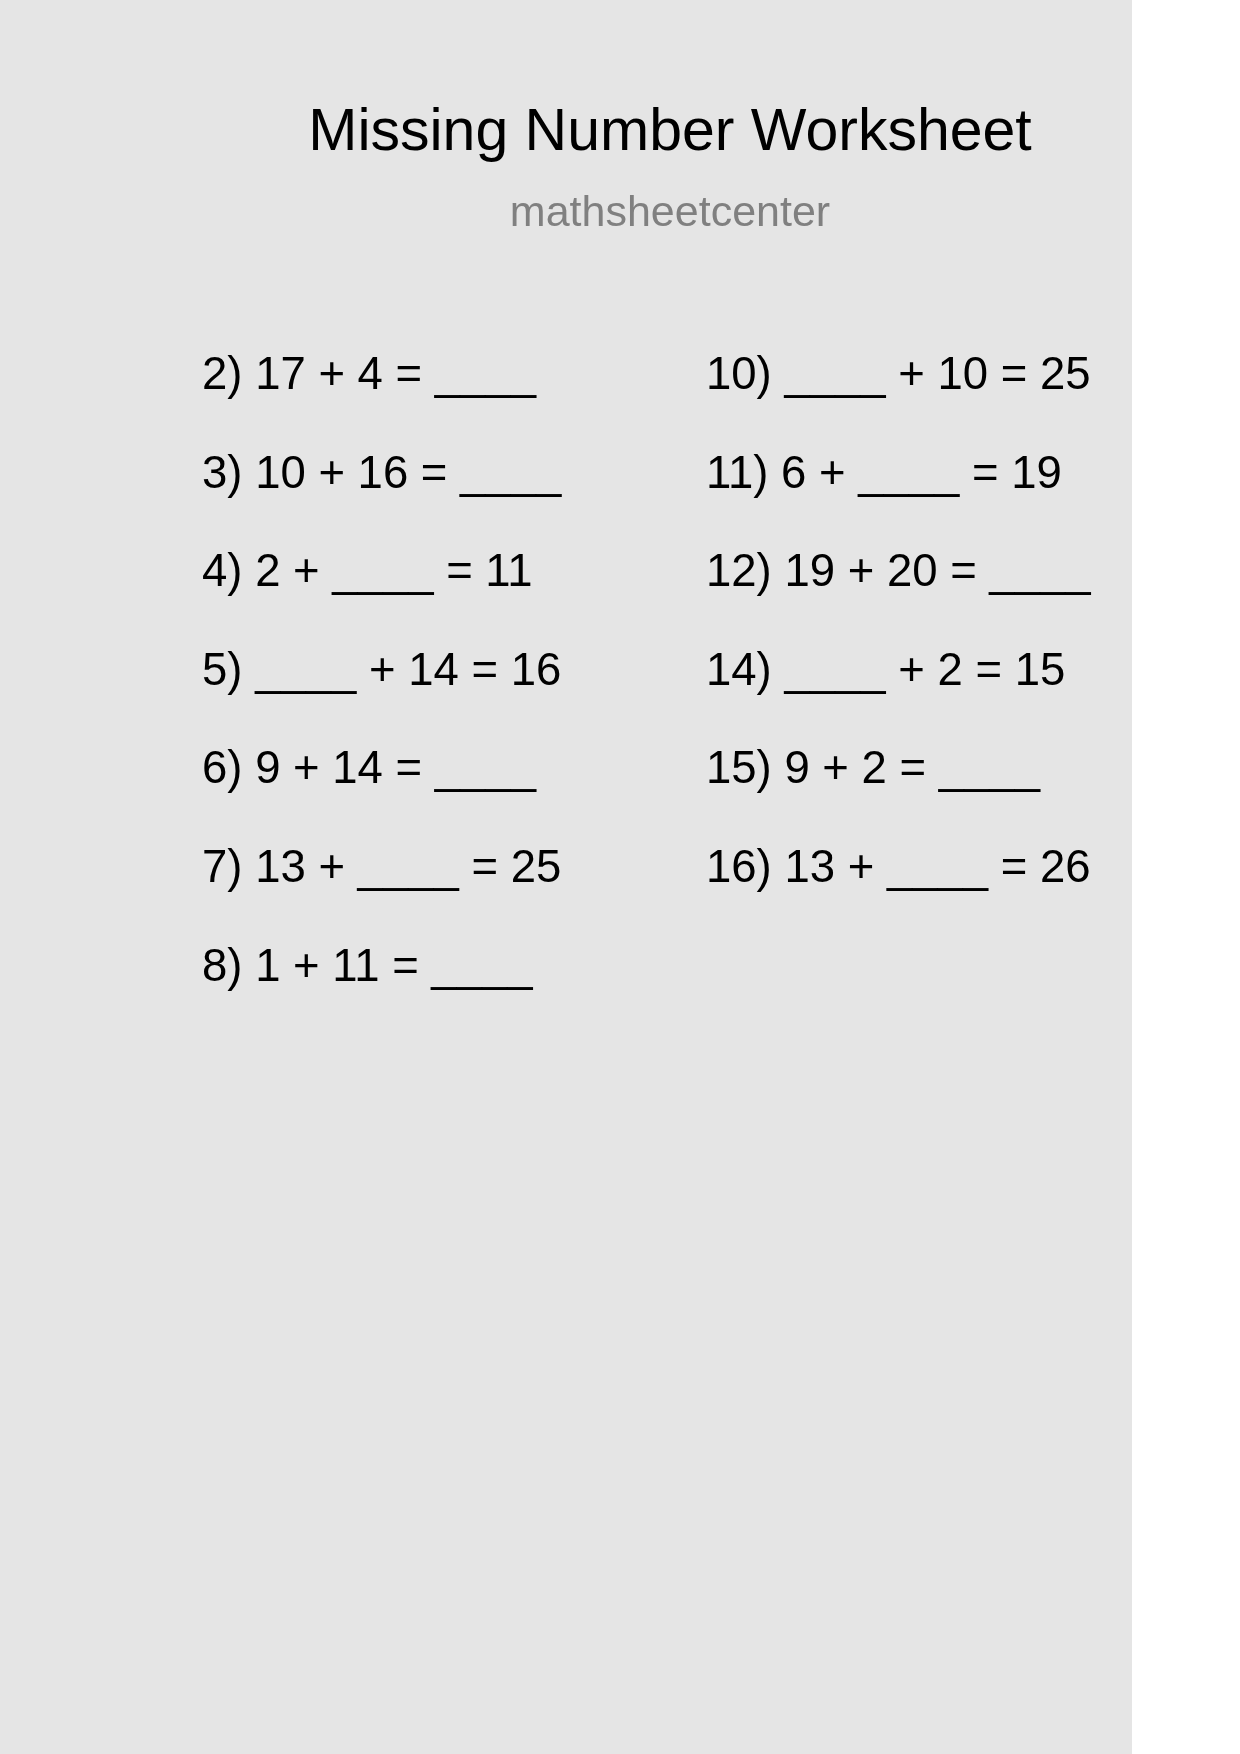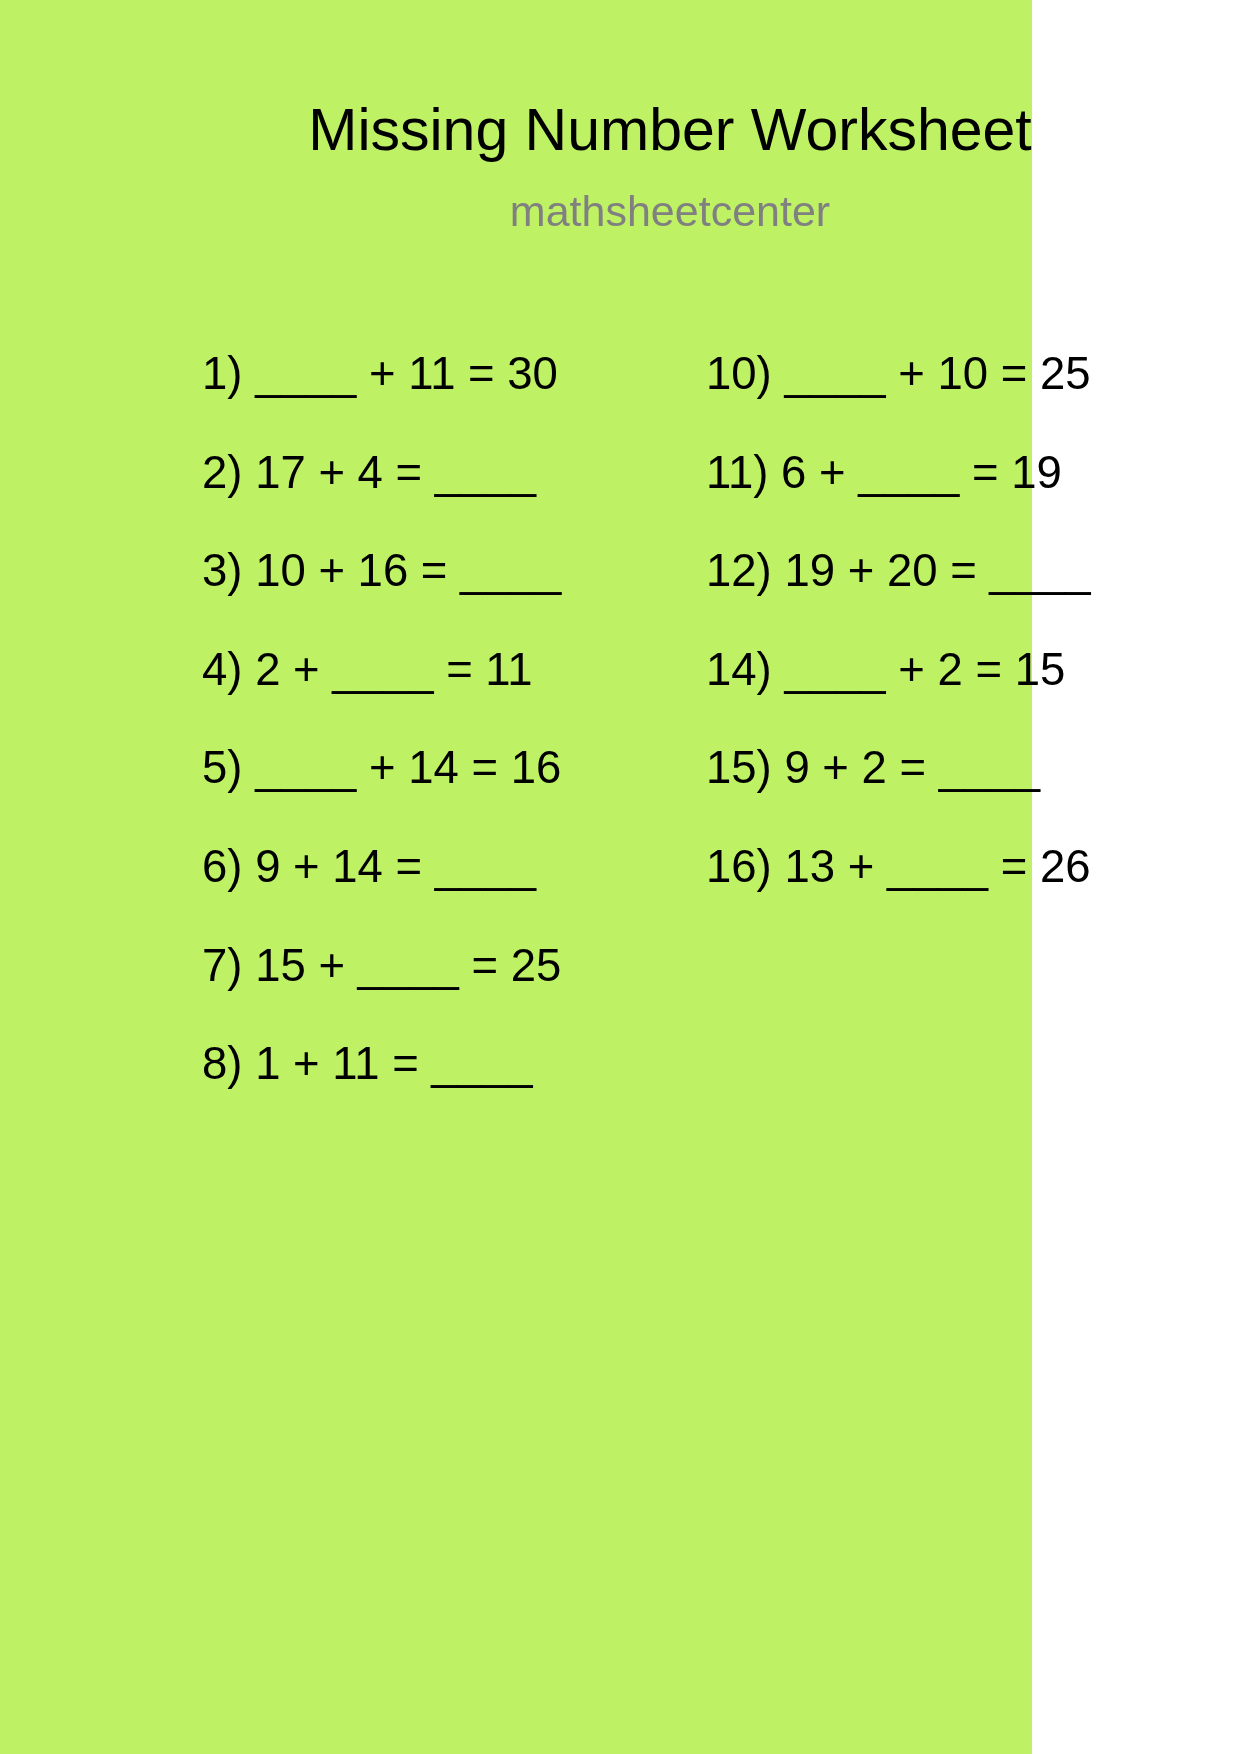--- a/index.html
+++ b/index.html
@@ -1,17 +1,17 @@
 <!DOCTYPE html>
 <html><head>
   <meta charset="utf-8">
   <style>
     html, body { margin: 0; padding: 0; background: #ffffff; }
     body { width: 1240px; height: 1754px; position: relative; overflow: hidden; }
-    .page { position: absolute; left: 0; top: 0; width: 1032px; height: 1754px; background: #bef264; }
+    .page { position: absolute; left: 0; top: 0; width: 1132px; height: 1754px; background: #e5e5e5; }
     .title {
       position: absolute; left: 0; width: 1340px; top: 95px;
       text-align: center;
       font-family: "Liberation Sans", sans-serif;
       font-size: 59px; line-height: 70px; color: #000000;
       margin: 0; font-weight: normal;
     }
     .subtitle {
       position: absolute; left: 0; width: 1340px; top: 183px;
       text-align: center;
@@ -29,27 +29,26 @@
     }
   </style>
 </head>
 <body>
 
 <div class="page">
   <h1 class="title">Missing Number Worksheet</h1>
   <div class="subtitle">mathsheetcenter</div>
 
   <div class="column col-left">
-    <div class="problem"><span>1)</span> <span>____ + 11 = 30</span></div>
     <div class="problem"><span>2)</span> <span>17 + 4 = ____</span></div>
     <div class="problem"><span>3)</span> <span>10 + 16 = ____</span></div>
     <div class="problem"><span>4)</span> <span>2 + ____ = 11</span></div>
     <div class="problem"><span>5)</span> <span>____ + 14 = 16</span></div>
     <div class="problem"><span>6)</span> <span>9 + 14 = ____</span></div>
-    <div class="problem"><span>7)</span> <span>15 + ____ = 25</span></div>
+    <div class="problem"><span>7)</span> <span>13 + ____ = 25</span></div>
     <div class="problem"><span>8)</span> <span>1 + 11 = ____</span></div>
   </div>
 
   <div class="column col-right">
     <div class="problem"><span>10)</span> <span>____ + 10 = 25</span></div>
     <div class="problem"><span>11)</span> <span>6 + ____ = 19</span></div>
     <div class="problem"><span>12)</span> <span>19 + 20 = ____</span></div>
     <div class="problem"><span>14)</span> <span>____ + 2 = 15</span></div>
     <div class="problem"><span>15)</span> <span>9 + 2 = ____</span></div>
     <div class="problem"><span>16)</span> <span>13 + ____ = 26</span></div>

